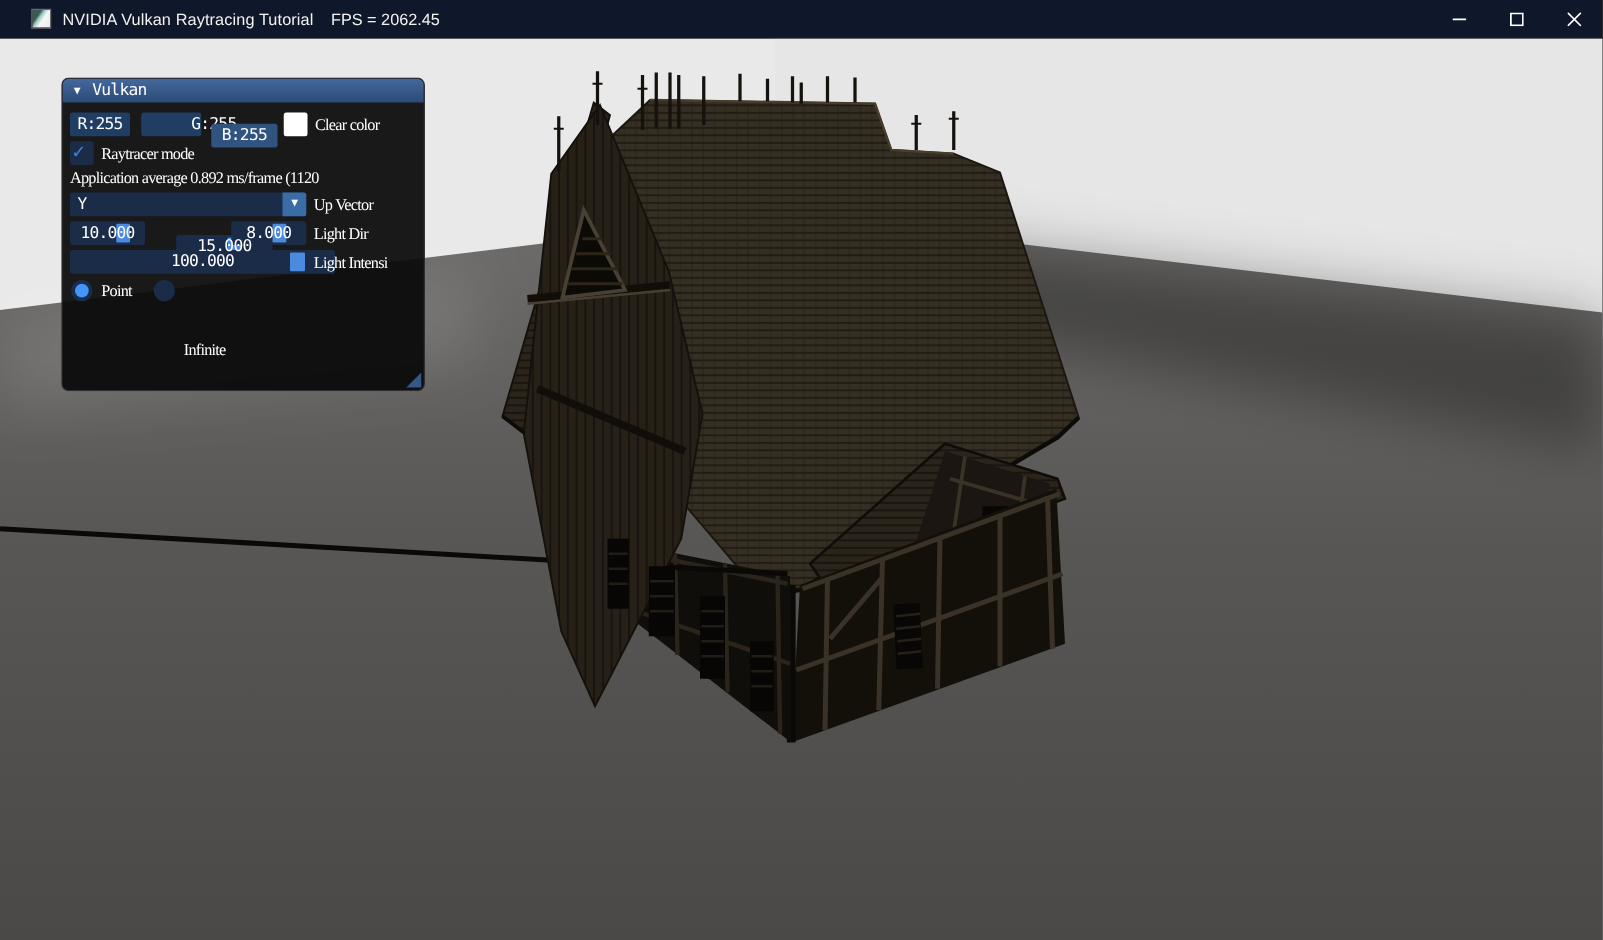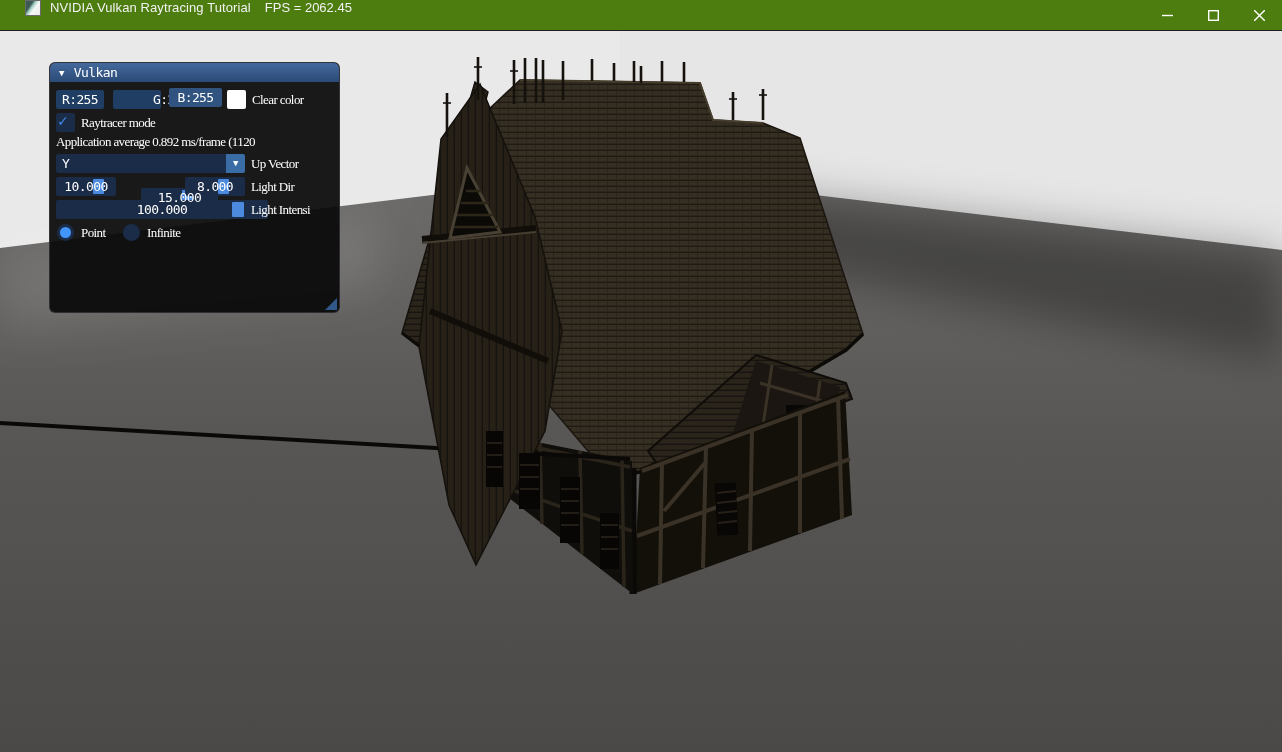--- a/index.html
+++ b/index.html
@@ -4,22 +4,22 @@
 <style>
   * { margin:0; padding:0; box-sizing:border-box; }
   html,body { width:1282px; height:752px; background:#000; overflow:hidden; }
   body { font-family:"Liberation Sans", sans-serif; }
 
   .window { position:relative; width:1282px; height:752px; background:#2c2c2c; }
 
   
   .titlebar {
     position:absolute; top:0; left:0; width:1282px; height:31px;
-    background:#4d7c0f; border-bottom:1px solid #1f1f1f;
-    display:flex; color:#f2f2f2;
+    background:#0f172a; border-bottom:1px solid #1f1f1f;
+    display:flex; align-items:center; color:#f2f2f2;
   }
   .app-icon {
     width:16px; height:16px; margin-left:25px; margin-right:9px;
     border:1px solid #6a6a6a;
     background:linear-gradient(125deg,#3c5a55 0%,#3c5a55 30%,#9fcdc2 42%,#f5f8f7 58%,#e9e9e9 100%);
   }
   .title-text { font-size:13px; letter-spacing:0.1px; }
   .fps-text { font-size:13px; margin-left:14px; }
   .win-controls { position:absolute; right:0; top:0; height:31px; display:flex; }
   .win-btn { width:46px; height:31px; display:flex; align-items:center; justify-content:center;
@@ -261,21 +261,21 @@
   </div>
 
   <div class="imgui-panel">
     <div class="imgui-header">
       <span class="collapse-arrow">▼</span>
       <span class="imgui-title">Vulkan</span>
     </div>
 
     <div class="w btn" style="left:6px; top:27px; width:48px;">R:255</div>
     <div class="w btn" style="left:63px; top:27px; width:48px;padding-left:40px;">G:255</div>
-    <div class="w btn hovered" style="left:119px; top:25px; width:53px;">B:255</div>
+    <div class="w btn hovered" style="left:119px; top:36px; width:53px;">B:255</div>
     <div class="w" style="left:177px; top:27px; width:19px; background:#ffffff; border-radius:2px;"></div>
     <div class="w label" style="left:202px; top:27px;">Clear color</div>
 
     <div class="w frame checkbox" style="left:6px; top:50px;">
       <span class="checkmark">✓</span>
     </div>
     <div class="w label" style="left:31px; top:50px;">Raytracer mode</div>
 
     <div class="w label" style="left:6px; top:71px; height:15px; line-height:15px;">Application average 0.892 ms/frame (1120</div>
 
@@ -304,19 +304,19 @@
       <span class="slider-text">100.000</span>
     </div>
     <div class="w label" style="left:201px; top:137px;">Light Intensi</div>
 
     <div class="w" style="left:6px; top:160px; width:140px;">
       <span class="radio-circle" style="left:1px;">
         <span class="radio-dot"></span>
       </span>
       <span class="label" style="position:absolute; left:25px;">Point</span>
       <span class="radio-circle" style="left:67px;"></span>
-      <span class="label" style="position:absolute; left:91px;">Infinite</span>
+      <span class="label" style="position:absolute; left:91px;margin-top:47px;">Infinite</span>
     </div>
 
     <div class="resize-grip"></div>
   </div>
 
 </div>
 
 </body></html>

